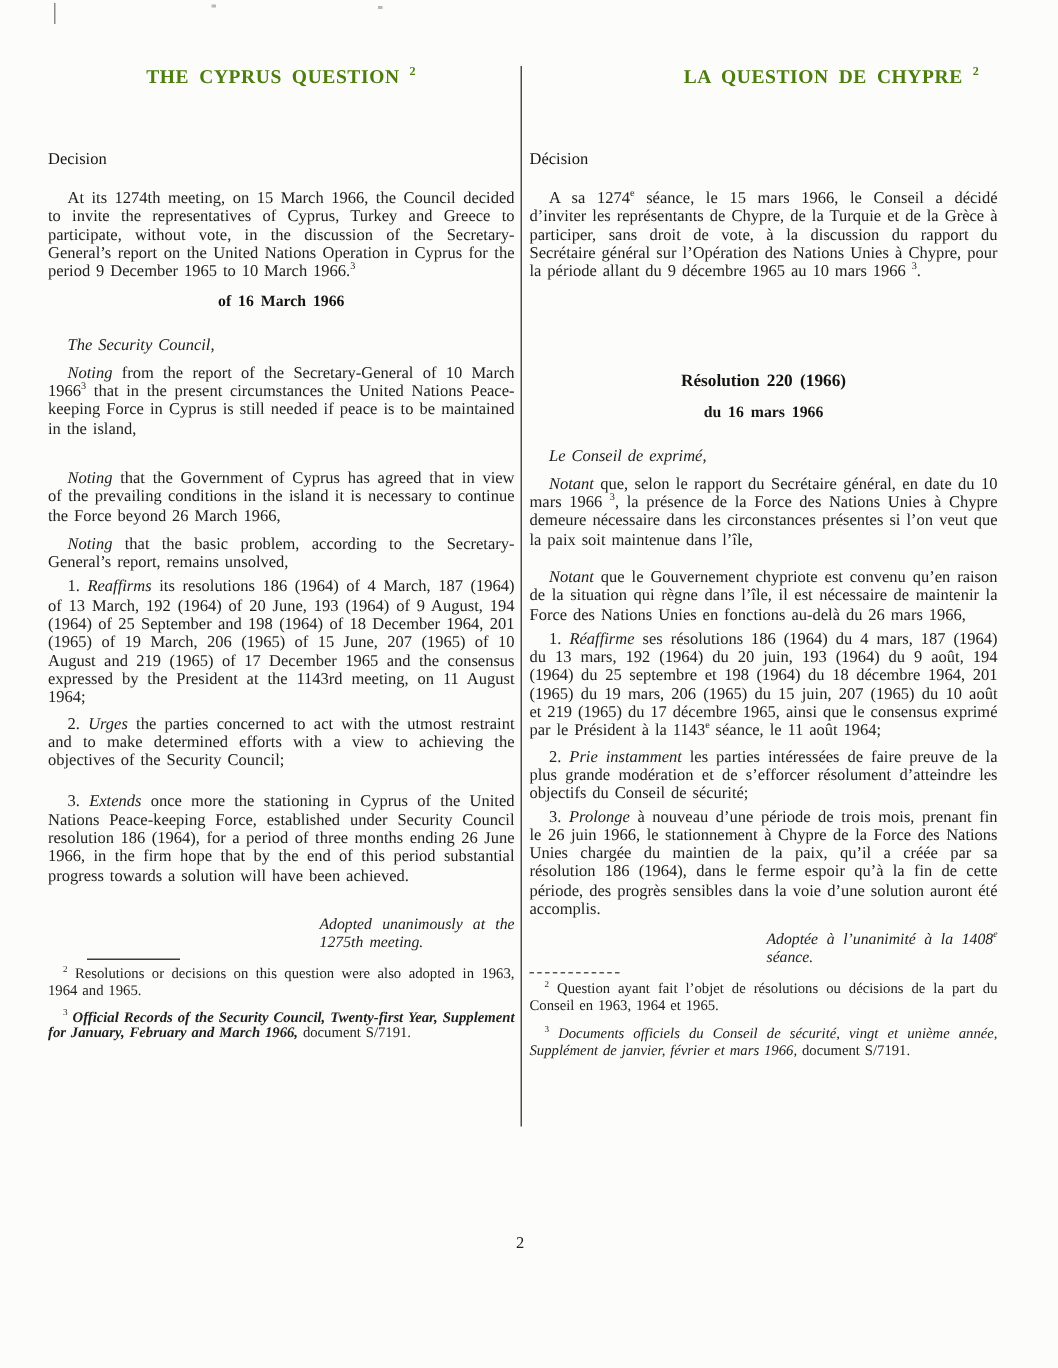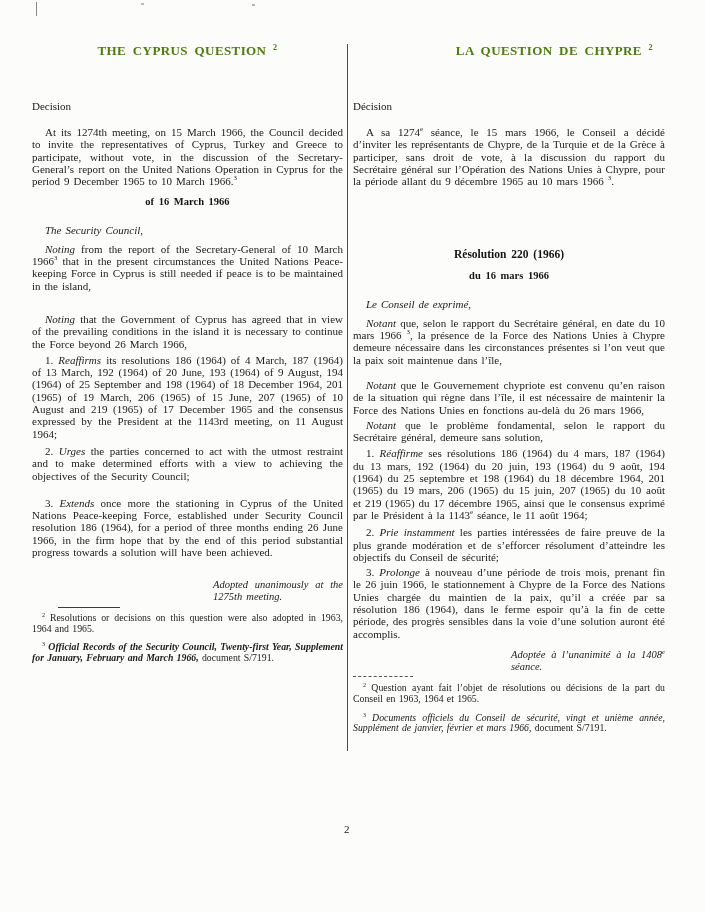--- a/index.html
+++ b/index.html
@@ -55,39 +55,39 @@
   <div class="divider"></div>
 
   <div class="col col-left">
     <p class="doc-title" style="margin-top:44px;"><span>THE CYPRUS QUESTION </span><span class="seg-sup">2</span></p>
     <p class="sub-heading" style="margin-top:42px;">Decision</p>
     <p class="body-p" style="margin-top:14px;"><span>At its 1274th meeting, on 15 March 1966, the Council decided to invite the representatives of Cyprus, Turkey and Greece to participate, without vote, in the discussion of the Secretary-General’s report on the United Nations Operation in Cyprus for the period 9 December 1965 to 10 March 1966.</span><span class="seg-sup">3</span></p>
     <p class="res-date" style="margin-top:9px;">of 16 March 1966</p>
     <p class="body-p" style="margin-top:16px;"><span class="seg-italic">The Security Council,</span></p>
     <p class="body-p" style="margin-top:6px;"><span class="seg-italic">Noting</span><span> from the report of the Secretary-General of 10 March 1966</span><span class="seg-sup">3</span><span> that in the present circumstances the United Nations Peace-keeping Force in Cyprus is still needed if peace is to be maintained in the island,</span></p>
     <p class="body-p" style="margin-top:21px;"><span class="seg-italic">Noting</span><span> that the Government of Cyprus has agreed that in view of the prevailing conditions in the island it is necessary to continue the Force beyond 26 March 1966,</span></p>
+    <p class="body-p" style="margin-top:7px;"><span class="seg-italic">Noting</span><span> that the basic problem, according to the Secretary-General’s report, remains unsolved,</span></p>
     <p class="body-p" style="margin-top:4px;"><span>1. </span><span class="seg-italic">Reaffirms</span><span> its resolutions 186 (1964) of 4 March, 187 (1964) of 13 March, 192 (1964) of 20 June, 193 (1964) of 9 August, 194 (1964) of 25 September and 198 (1964) of 18 December 1964, 201 (1965) of 19 March, 206 (1965) of 15 June, 207 (1965) of 10 August and 219 (1965) of 17 December 1965 and the consensus expressed by the President at the 1143rd meeting, on 11 August 1964;</span></p>
     <p class="body-p" style="margin-top:5px;"><span>2. </span><span class="seg-italic">Urges</span><span> the parties concerned to act with the utmost restraint and to make determined efforts with a view to achieving the objectives of the Security Council;</span></p>
     <p class="body-p" style="margin-top:15px;"><span>3. </span><span class="seg-italic">Extends</span><span> once more the stationing in Cyprus of the United Nations Peace-keeping Force, established under Security Council resolution 186 (1964), for a period of three months ending 26 June 1966, in the firm hope that by the end of this period substantial progress towards a solution will have been achieved.</span></p>
     <p class="adopted adopted-left" style="margin-top:21px;"><span class="seg-italic">Adopted unanimously at the 1275th meeting.</span></p>
     <div class="fn-rule" style="margin-top:4px;"></div>
     <p class="footnote" style="margin-top:5px;"><span class="seg-sup">2</span><span> Resolutions or decisions on this question were also adopted in 1963, 1964 and 1965.</span></p>
     <p class="footnote" style="margin-top:7px;"><span class="seg-sup">3</span><span> </span><span class="seg-bolditalic">Official Records of the Security Council, Twenty-first Year, Supplement for January, February and March 1966,</span><span> document S/7191.</span></p>
   </div>
 
   <div class="col col-right">
     <p class="doc-title" style="margin-top:44px;text-align:right;"><span>LA QUESTION DE CHYPRE </span><span class="seg-sup">2</span></p>
     <p class="sub-heading" style="margin-top:42px;">Décision</p>
     <p class="body-p" style="margin-top:14px;"><span>A sa 1274</span><span class="seg-sup">e</span><span> séance, le 15 mars 1966, le Conseil a décidé d’inviter les représentants de Chypre, de la Turquie et de la Grèce à participer, sans droit de vote, à la discussion du rapport du Secrétaire général sur l’Opération des Nations Unies à Chypre, pour la période allant du 9 décembre 1965 au 10 mars 1966 </span><span class="seg-sup">3</span><span>.</span></p>
     <p class="res-heading" style="margin-top:61px;">Résolution 220 (1966)</p>
     <p class="res-date" style="margin-top:9px;">du 16 mars 1966</p>
     <p class="body-p" style="margin-top:16px;"><span class="seg-italic">Le Conseil de exprimé,</span></p>
     <p class="body-p" style="margin-top:6px;"><span class="seg-italic">Notant</span><span> que, selon le rapport du Secrétaire général, en date du 10 mars 1966 </span><span class="seg-sup">3</span><span>, la présence de la Force des Nations Unies à Chypre demeure nécessaire dans les circonstances présentes si l’on veut que la paix soit maintenue dans l’île,</span></p>
     <p class="body-p" style="margin-top:13px;"><span class="seg-italic">Notant</span><span> que le Gouvernement chypriote est convenu qu’en raison de la situation qui règne dans l’île, il est nécessaire de maintenir la Force des Nations Unies en fonctions au-delà du 26 mars 1966,</span></p>
-    <p class="body-p" style="margin-top:3px;"><span class="seg-italic">Notant</span><span> que le problème fondamental, selon le rapport du Secrétaire général, demeure sans solution,</span></p>
     <p class="body-p" style="margin-top:4px;"><span>1. </span><span class="seg-italic">Réaffirme</span><span> ses résolutions 186 (1964) du 4 mars, 187 (1964) du 13 mars, 192 (1964) du 20 juin, 193 (1964) du 9 août, 194 (1964) du 25 septembre et 198 (1964) du 18 décembre 1964, 201 (1965) du 19 mars, 206 (1965) du 15 juin, 207 (1965) du 10 août et 219 (1965) du 17 décembre 1965, ainsi que le consensus exprimé par le Président à la 1143</span><span class="seg-sup">e</span><span> séance, le 11 août 1964;</span></p>
     <p class="body-p" style="margin-top:5px;"><span>2. </span><span class="seg-italic">Prie instamment</span><span> les parties intéressées de faire preuve de la plus grande modération et de s’efforcer résolument d’atteindre les objectifs du Conseil de sécurité;</span></p>
     <p class="body-p" style="margin-top:3px;"><span>3. </span><span class="seg-italic">Prolonge</span><span> à nouveau d’une période de trois mois, prenant fin le 26 juin 1966, le stationnement à Chypre de la Force des Nations Unies chargée du maintien de la paix, qu’il a créée par sa résolution 186 (1964), dans le ferme espoir qu’à la fin de cette période, des progrès sensibles dans la voie d’une solution auront été accomplis.</span></p>
     <p class="adopted adopted-right" style="margin-top:9px;"><span class="seg-italic">Adoptée à l’unanimité à la 1408</span><span class="seg-supitalic">e</span><span class="seg-italic"> séance.</span></p>
     <div class="fn-rule-dashed" style="margin-top:3px;"></div>
     <p class="footnote" style="margin-top:6px;"><span class="seg-sup">2</span><span> Question ayant fait l’objet de résolutions ou décisions de la part du Conseil en 1963, 1964 et 1965.</span></p>
     <p class="footnote" style="margin-top:8px;"><span class="seg-sup">3</span><span> </span><span class="seg-italic">Documents officiels du Conseil de sécurité, vingt et unième année, Supplément de janvier, février et mars 1966,</span><span> document S/7191.</span></p>
   </div>
 
   <div class="page-number">2</div>

